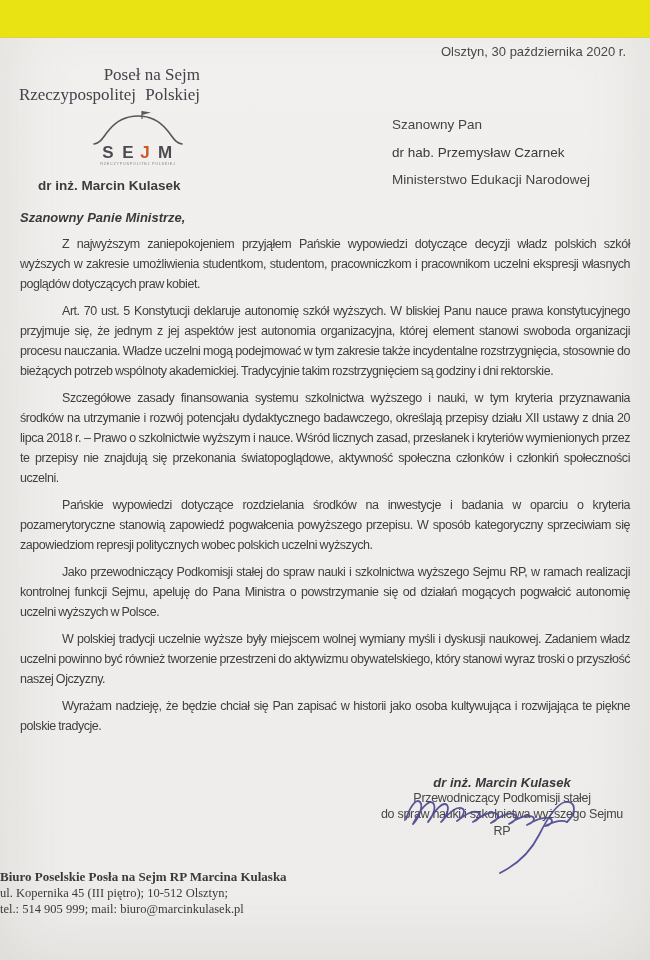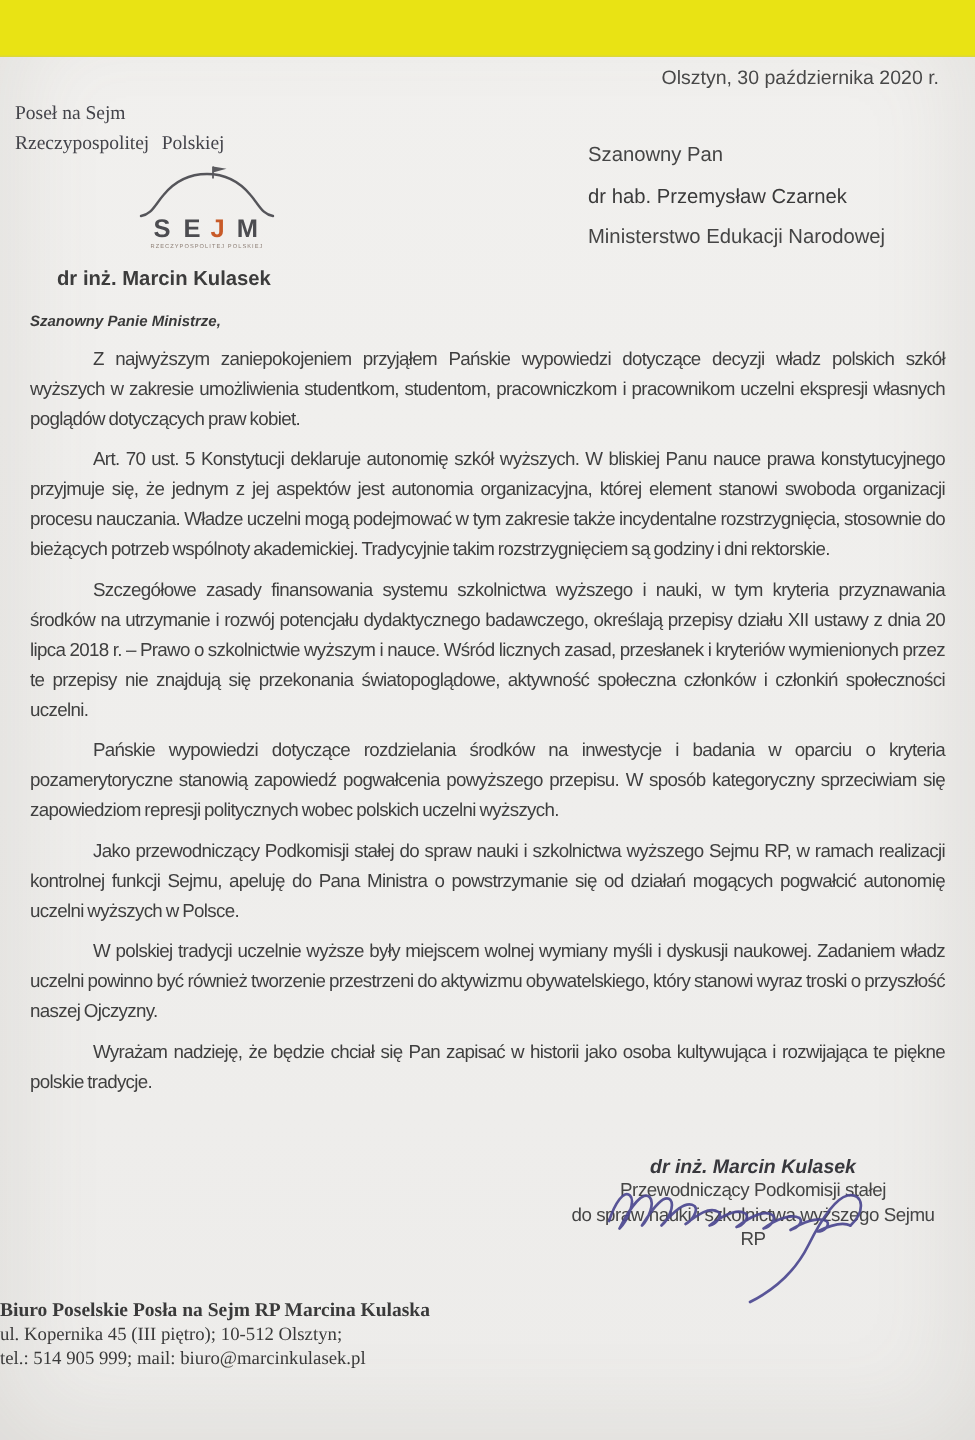--- a/index.html
+++ b/index.html
@@ -33,48 +33,48 @@
 
   .header-row {
     display: flex;
     margin-top: 6px;
   }
 
   .letterhead { width: 392px; }
   .lh-title {
     width: 190px;
     margin-left: 10px;
-    text-align: left;
+    text-align: right;
     font-family: "Liberation Serif", serif;
-    font-size: 13px;
+    font-size: 17px;
     line-height: 20px;
     color: #43434a;
   }
   .lh-title .spread { word-spacing: 5px; }
   .sejm-logo { display: block; margin: 3px 0 0 92px; }
   .lh-sender {
     margin: 12px 0 0 38px;
     font-weight: bold;
     font-size: 13.5px;
     color: #3c3c3c;
   }
 
   .addressee {
     width: 240px;
-    margin-top: 24px;
+    margin-top: 46px;
     font-size: 13.5px;
     line-height: 27.5px;
     color: #454545;
   }
   .addressee .bold { font-weight: normal; color: #3a3a3a; }
 
   .letter-body { margin: 16px 20px 0 20px; }
   .salutation {
     margin: 0 0 9px 0;
-    font-size: 10px;
+    font-size: 13px;
     font-weight: bold;
     font-style: italic;
     color: #3a3a3a;
   }
   .letter-body p.para {
     margin: 0 0 7px 0;
     font-size: 12.5px;
     line-height: 20px;
     letter-spacing: -0.45px;
     word-spacing: -0.6px;

